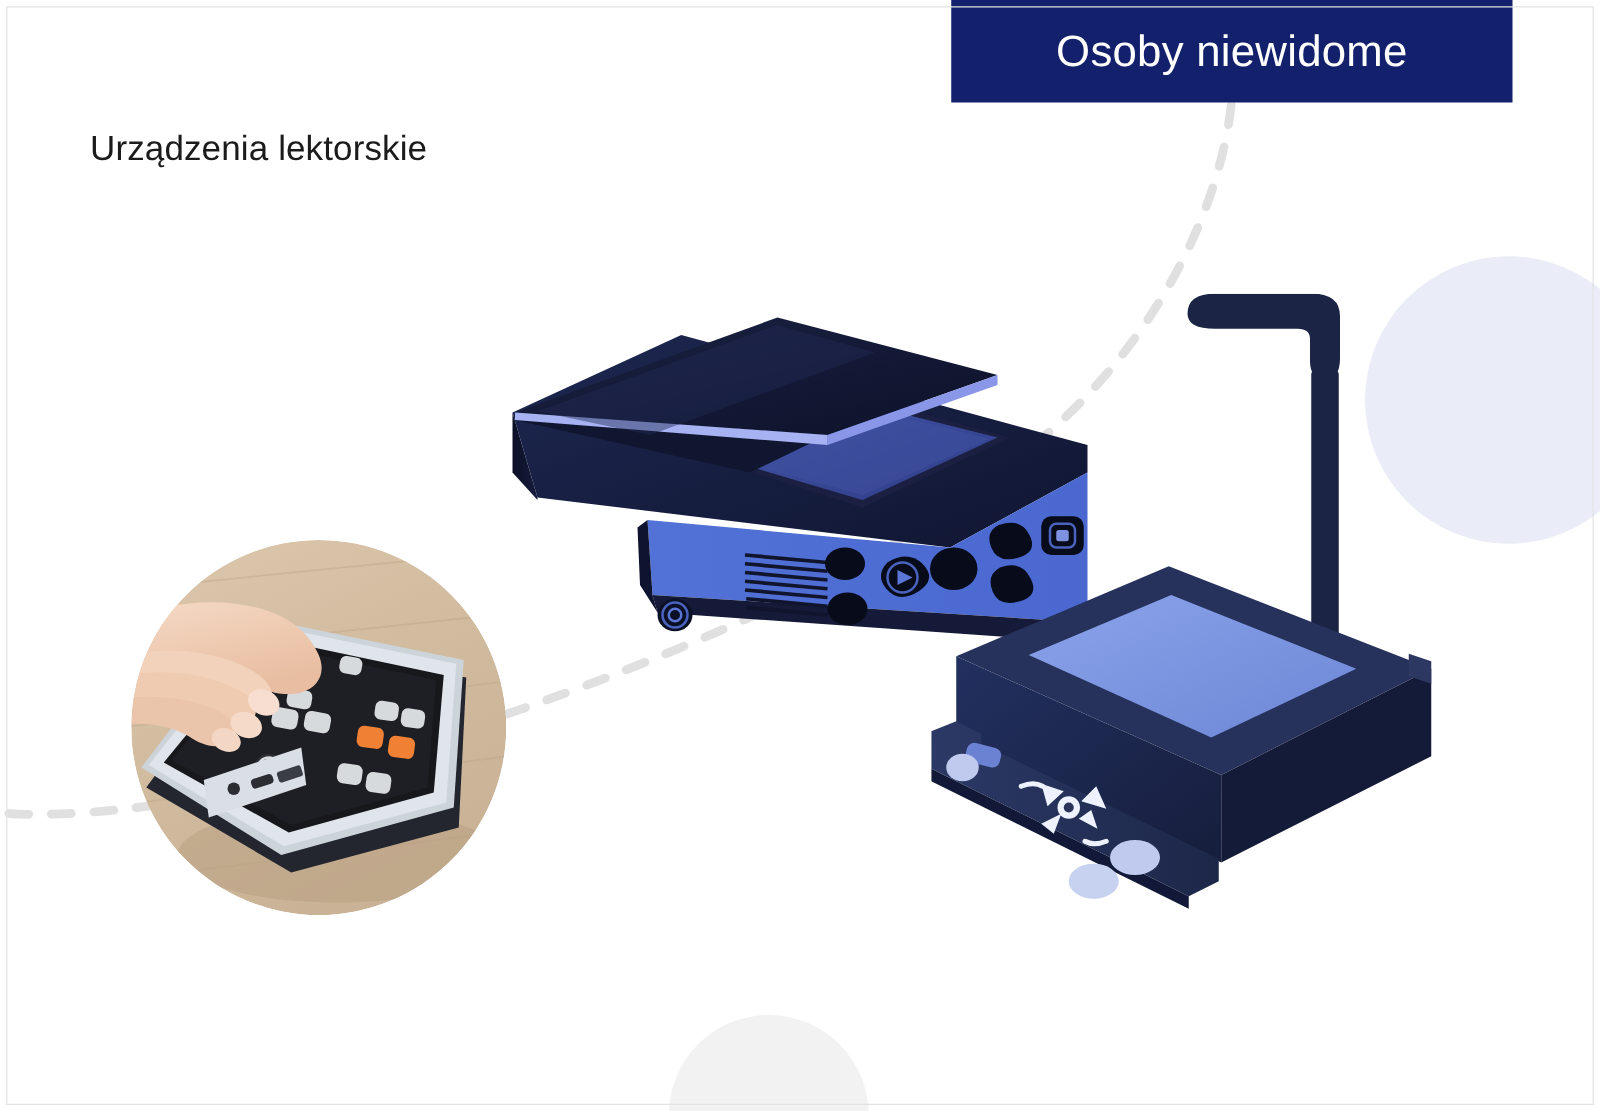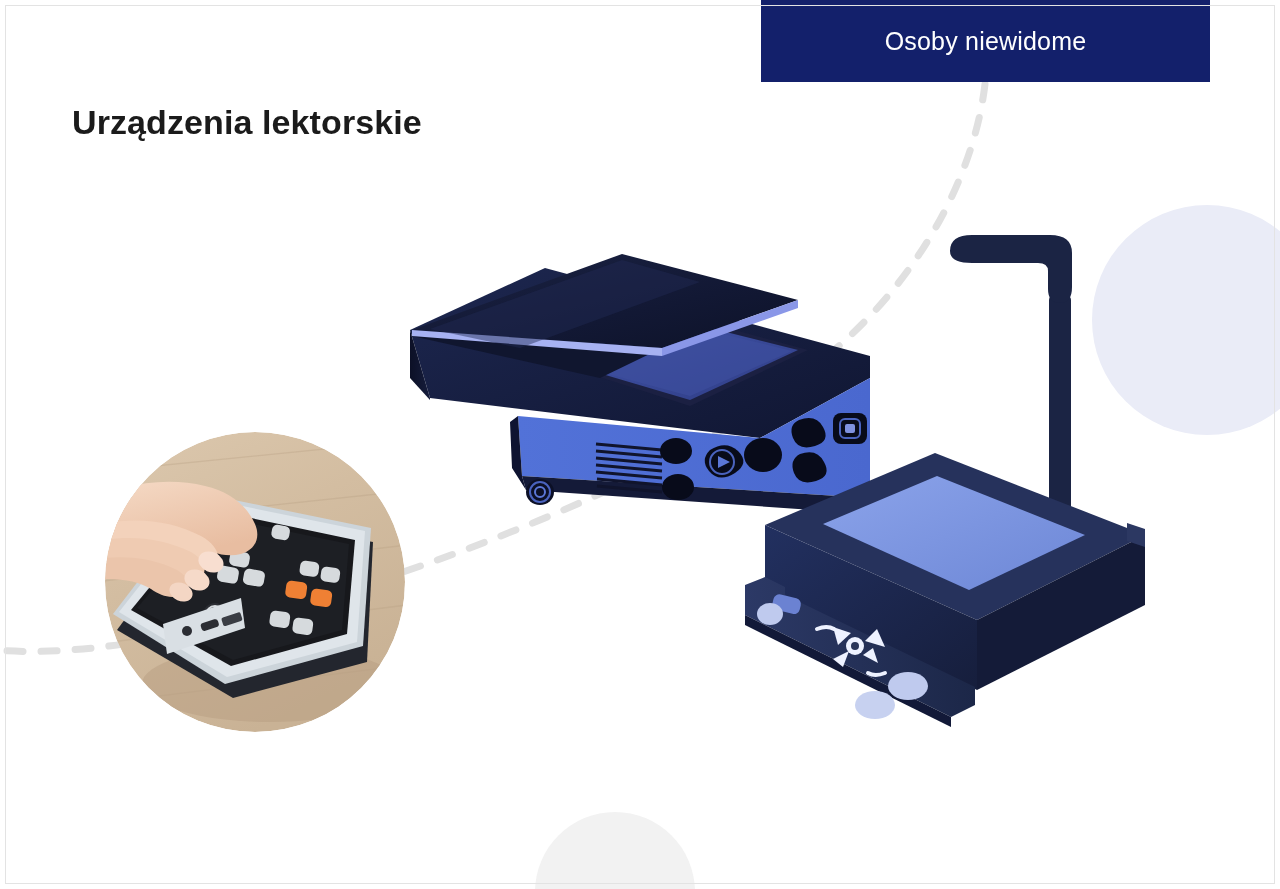--- a/index.html
+++ b/index.html
@@ -77,35 +77,35 @@
     width: 449px;
     height: 82px;
     background: var(--badge-bg, #13206b);
     display: flex;
     align-items: center;
     justify-content: center;
     z-index: 40;
   }
   #title-badge-text {
     color: #ffffff;
-    font-size: 25px;
+    font-size: 35px;
     font-weight: 400;
     letter-spacing: 0.2px;
     line-height: 1;
     font-family: "Liberation Sans", sans-serif;
   }
 
   
   #section-heading {
     position: absolute;
     left: 72px;
     top: 103px;
-    font-size: 34px;
+    font-size: 28px;
     color: #1b1b1b;
-    font-weight: 700;
+    font-weight: 400;
     letter-spacing: 0.1px;
     z-index: 40;
     white-space: nowrap;
   }
 
   
   .illus {
     position: absolute;
     z-index: 10;
   }

